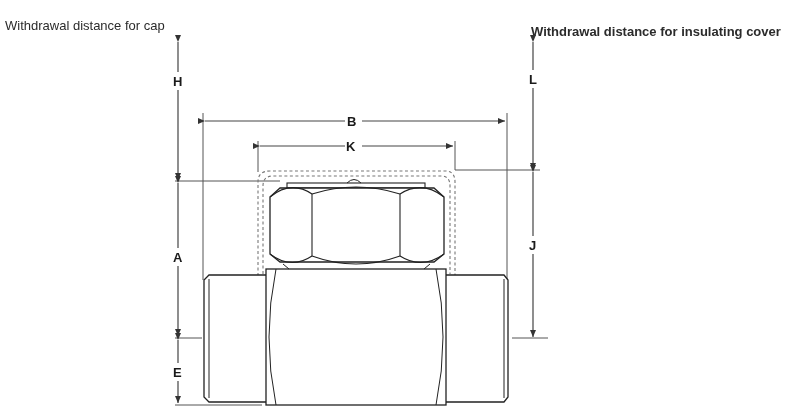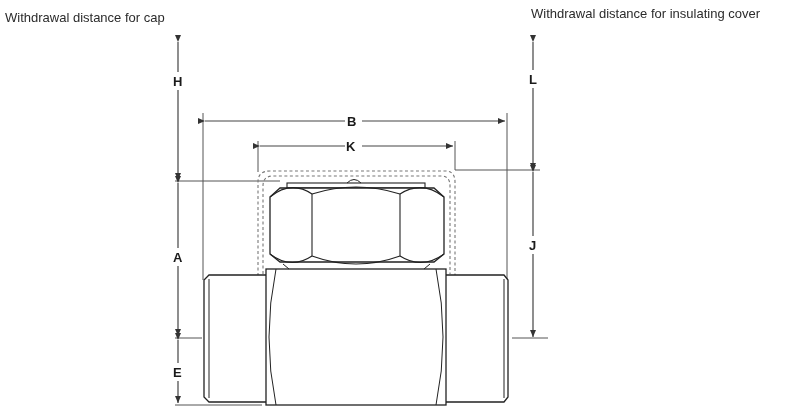--- a/index.html
+++ b/index.html
@@ -1,19 +1,19 @@
 <!DOCTYPE html>
 <html><head>
 <meta charset="utf-8">
 <style>
   html, body { margin: 0; padding: 0; background: #ffffff; }
   body { width: 800px; height: 419px; position: relative; overflow: hidden; font-family: "Liberation Sans", sans-serif; }
   .caption { position: absolute; font-size: 13px; color: #2b2b2b; white-space: nowrap; }
-  #cap-left { left: 5px; top: 10px; }
-  #cap-right { left: 531px; top: 6px; }
+  #cap-left { left: 5px; top: 18px; }
+  #cap-right { left: 531px; top: 24px; font-weight: bold; }
   svg { position: absolute; left: 0; top: 0; }
   .dimlabel { font-family: "Liberation Sans", sans-serif; font-weight: bold; font-size: 13px; fill: #1a1a1a; }
 </style>
 </head>
 <body>
 
 <div id="cap-left" class="caption">Withdrawal distance for cap</div>
 <div id="cap-right" class="caption">Withdrawal distance for insulating cover</div>
 
 <svg width="800" height="419" viewBox="0 0 800 419">

